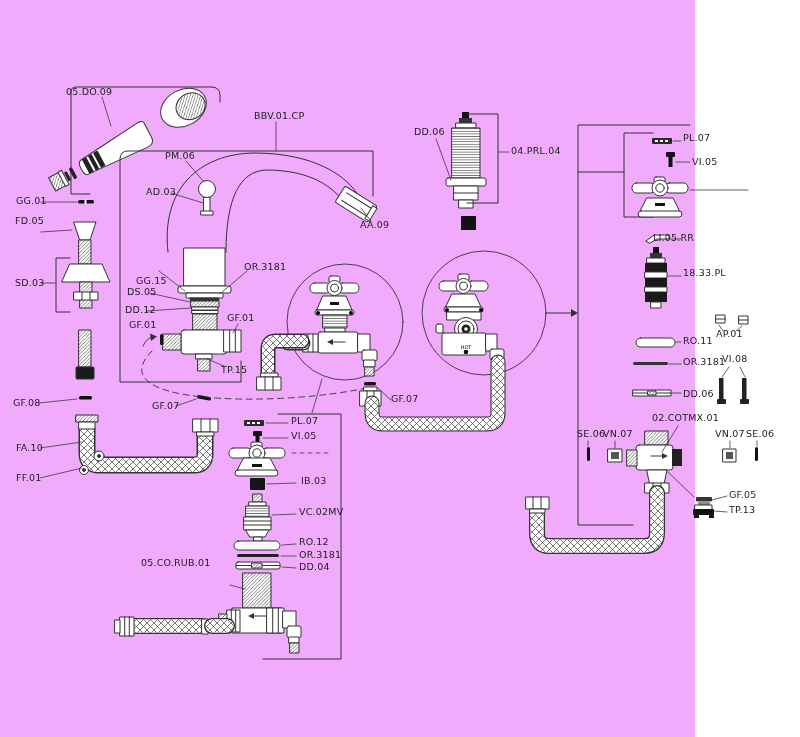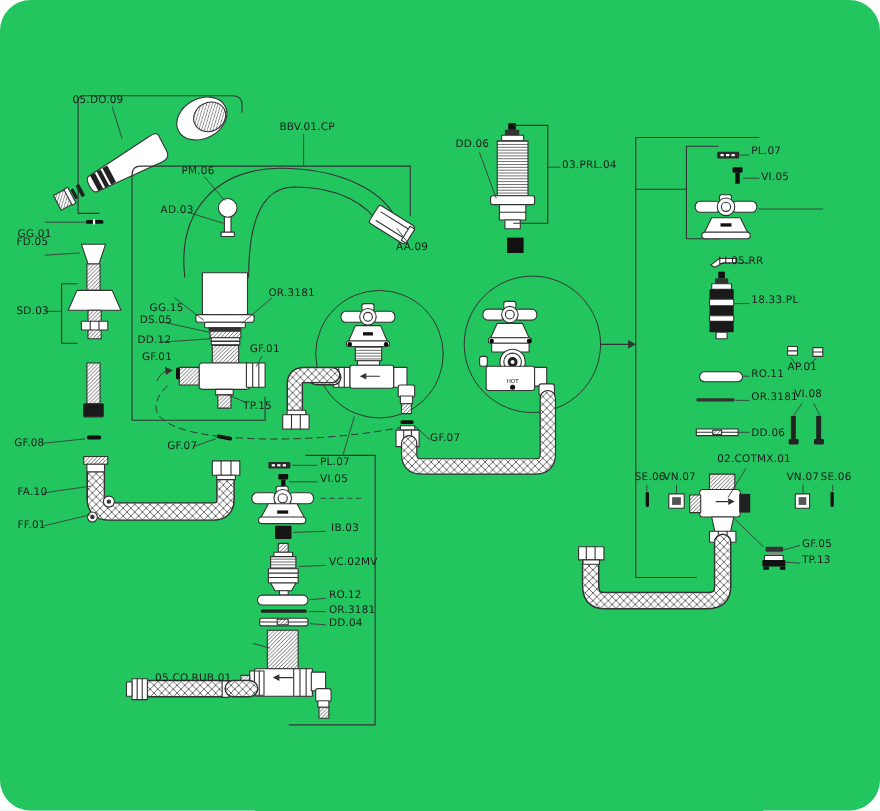--- a/index.html
+++ b/index.html
@@ -1,16 +1,16 @@
 <!DOCTYPE html>
 <html><head>
 <meta charset="utf-8">
 <style>
   html,body{margin:0;padding:0;background:#fff;width:800px;height:737px;overflow:hidden;}
-  #stage{position:relative;width:800px;height:737px;background:#22c55e;font-family:"DejaVu Sans",sans-serif;border-radius:28px;}
+  #stage{position:relative;width:695px;height:737px;background:#f0abfc;font-family:"DejaVu Sans",sans-serif;}
   #art{position:absolute;left:0;top:0;}
   .lbl{position:absolute;font-size:9.5px;line-height:10px;color:#1c1c1c;letter-spacing:.2px;white-space:nowrap;}
 </style>
 </head>
 <body>
 
 <div id="stage">
 
 <svg id="art" width="800" height="737" viewBox="0 0 800 737" fill="none" stroke-linecap="round" stroke-linejoin="round">
   <defs>
@@ -441,41 +441,41 @@
     <path d="M282,545 L296,544"></path>
     <path d="M281,556 L296,556"></path>
     <path d="M282,567 L296,568"></path>
     <path d="M230,585 L245,589"></path>
     <path d="M322,379 L312,413"></path>
     <path d="M292,453 L330,453" stroke-dasharray="4,4"></path>
   </g>
 </svg>
 
 <div class="lbl" style="left:66px;top:87px">05.DO.09</div>
-<div class="lbl" style="left:16px;top:208px">GG.01</div>
+<div class="lbl" style="left:16px;top:196px">GG.01</div>
 <div class="lbl" style="left:15px;top:216px">FD.05</div>
 <div class="lbl" style="left:15px;top:278px">SD.03</div>
 <div class="lbl" style="left:13px;top:398px">GF.08</div>
 <div class="lbl" style="left:16px;top:443px">FA.10</div>
 <div class="lbl" style="left:16px;top:473px">FF.01</div>
 <div class="lbl" style="left:254px;top:111px">BBV.01.CP</div>
 <div class="lbl" style="left:165px;top:151px">PM.06</div>
 <div class="lbl" style="left:146px;top:187px">AD.03</div>
 <div class="lbl" style="left:360px;top:220px">AA.09</div>
 <div class="lbl" style="left:136px;top:276px">GG.15</div>
 <div class="lbl" style="left:244px;top:262px">OR.3181</div>
 <div class="lbl" style="left:127px;top:287px">DS.05</div>
 <div class="lbl" style="left:125px;top:305px">DD.12</div>
 <div class="lbl" style="left:129px;top:320px">GF.01</div>
 <div class="lbl" style="left:227px;top:313px">GF.01</div>
 <div class="lbl" style="left:221px;top:365px">TP.15</div>
 <div class="lbl" style="left:152px;top:401px">GF.07</div>
 <div class="lbl" style="left:391px;top:394px">GF.07</div>
 <div class="lbl" style="left:414px;top:127px">DD.06</div>
-<div class="lbl" style="left:511px;top:146px">03.PRL.04</div>
+<div class="lbl" style="left:511px;top:146px">04.PRL.04</div>
 <div class="lbl" style="left:683px;top:133px">PL.07</div>
 <div class="lbl" style="left:692px;top:157px">VI.05</div>
 <div class="lbl" style="left:653px;top:233px">LI.05.RR</div>
 <div class="lbl" style="left:683px;top:268px">18.33.PL</div>
 <div class="lbl" style="left:716px;top:329px">AP.01</div>
 <div class="lbl" style="left:683px;top:336px">RO.11</div>
 <div class="lbl" style="left:683px;top:357px">OR.3181</div>
 <div class="lbl" style="left:722px;top:354px">VI.08</div>
 <div class="lbl" style="left:683px;top:389px">DD.06</div>
 <div class="lbl" style="left:652px;top:413px">02.COTMX.01</div>
@@ -485,15 +485,15 @@
 <div class="lbl" style="left:746px;top:429px">SE.06</div>
 <div class="lbl" style="left:729px;top:490px">GF.05</div>
 <div class="lbl" style="left:729px;top:505px">TP.13</div>
 <div class="lbl" style="left:291px;top:416px">PL.07</div>
 <div class="lbl" style="left:291px;top:431px">VI.05</div>
 <div class="lbl" style="left:301px;top:476px">IB.03</div>
 <div class="lbl" style="left:299px;top:507px">VC.02MV</div>
 <div class="lbl" style="left:299px;top:537px">RO.12</div>
 <div class="lbl" style="left:299px;top:550px">OR.3181</div>
 <div class="lbl" style="left:299px;top:562px">DD.04</div>
-<div class="lbl" style="left:141px;top:612px">05.CO.RUB.01</div>
+<div class="lbl" style="left:141px;top:558px">05.CO.RUB.01</div>
 
 </div>
 
 </body></html>

